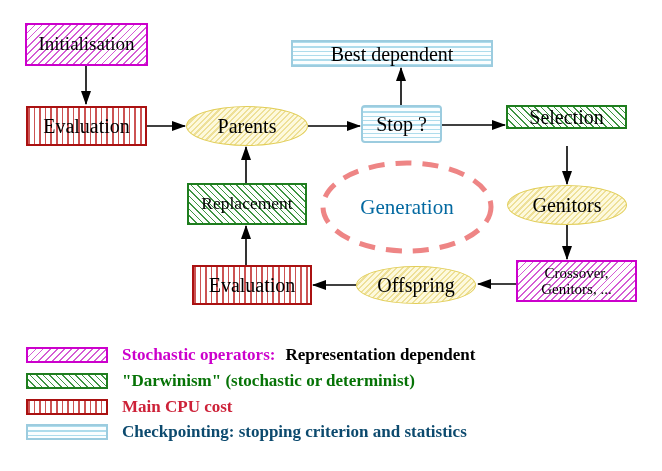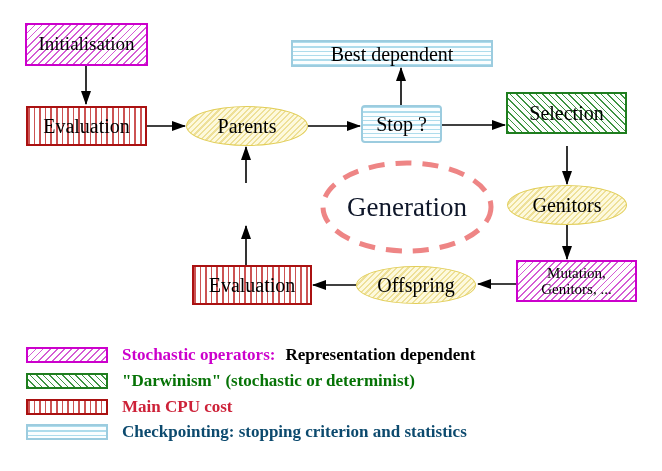--- a/index.html
+++ b/index.html
@@ -35,21 +35,21 @@
     background:repeating-linear-gradient(180deg,#aedcec 0 1.3px,#fbfeff 1.3px 4.3px);
   }
   .hatch-yellow{
     border-color:#e2ce58;
     background:repeating-linear-gradient(135deg,#eee098 0 1.5px,#fdf9dd 1.5px 4px);
   }
   .rounded{border-radius:4px;}
   .generation-label{
     position:absolute;left:323px;top:163px;width:168px;height:88px;
     display:flex;align-items:center;justify-content:center;
-    color:#0f172a;font-size:27px;
+    color:#0369a1;font-size:21px;
   }
   .crossover-inner{display:flex;flex-direction:column;align-items:center;}
   .legend-row{
     position:absolute;left:26px;height:18px;display:flex;align-items:center;
     font-weight:bold;font-size:17px;white-space:nowrap;
   }
   .swatch{width:82px;height:16px;box-sizing:border-box;border-width:2px;border-style:solid;flex:0 0 82px;}
   .legend-text{margin-left:14px;}
   .legend-text2{margin-left:10px;}
   .t-magenta{color:#cc00cc;}
@@ -98,44 +98,47 @@
   </div>
 
   <div class="node rect-node stripes-cyan fs-20" style="left:291px;top:40px;width:202px;height:27px">
     <span>Best dependent</span>
   </div>
 
   <div class="node rect-node stripes-cyan rounded fs-20" style="left:361px;top:105px;width:81px;height:38px">
     <span>Stop ?</span>
   </div>
 
-  <div class="node rect-node hatch-green fs-20" style="left:506px;top:92px;width:121px;height:42px">
+  <div class="node rect-node hatch-green fs-20" style="left:506px;top:105px;width:121px;height:24px">
     <span>Selection</span>
   </div>
 
+  <div class="node rect-node hatch-green fs-17" style="left:187px;top:183px;width:120px;height:42px">
+    <span>Replacement</span>
+  </div>
 
   <div class="generation-label">
     <span>Generation</span>
   </div>
 
   <div class="node ellipse-node hatch-yellow fs-20" style="left:507px;top:185px;width:120px;height:40px">
     <span>Genitors</span>
   </div>
 
   <div class="node rect-node stripes-red fs-20" style="left:192px;top:265px;width:120px;height:40px">
     <span>Evaluation</span>
   </div>
 
   <div class="node ellipse-node hatch-yellow fs-20" style="left:356px;top:266px;width:120px;height:38px">
     <span>Offspring</span>
   </div>
 
   <div class="node rect-node hatch-magenta fs-15" style="left:516px;top:260px;width:121px;height:42px">
     <span class="crossover-inner">
-      <span>Mutation,</span>
+      <span>Crossover,</span>
       <span>Genitors, ...</span>
     </span>
   </div>
 
   <div class="legend-row" style="top:346px">
     <span class="swatch hatch-magenta"></span>
     <span class="legend-text t-magenta">Stochastic operators:</span>
     <span class="legend-text2 t-gold">Representation dependent</span>
   </div>
 

